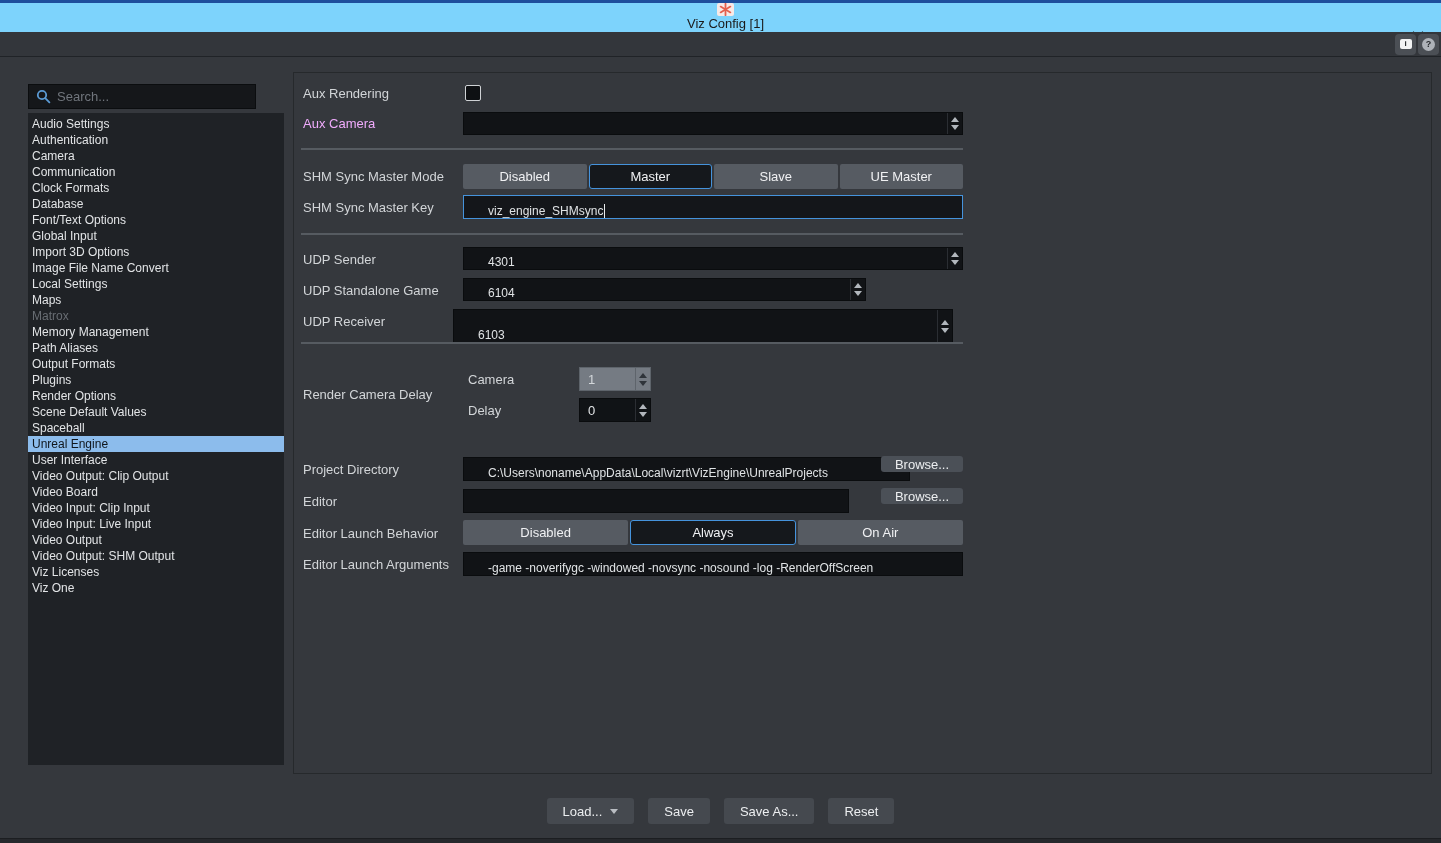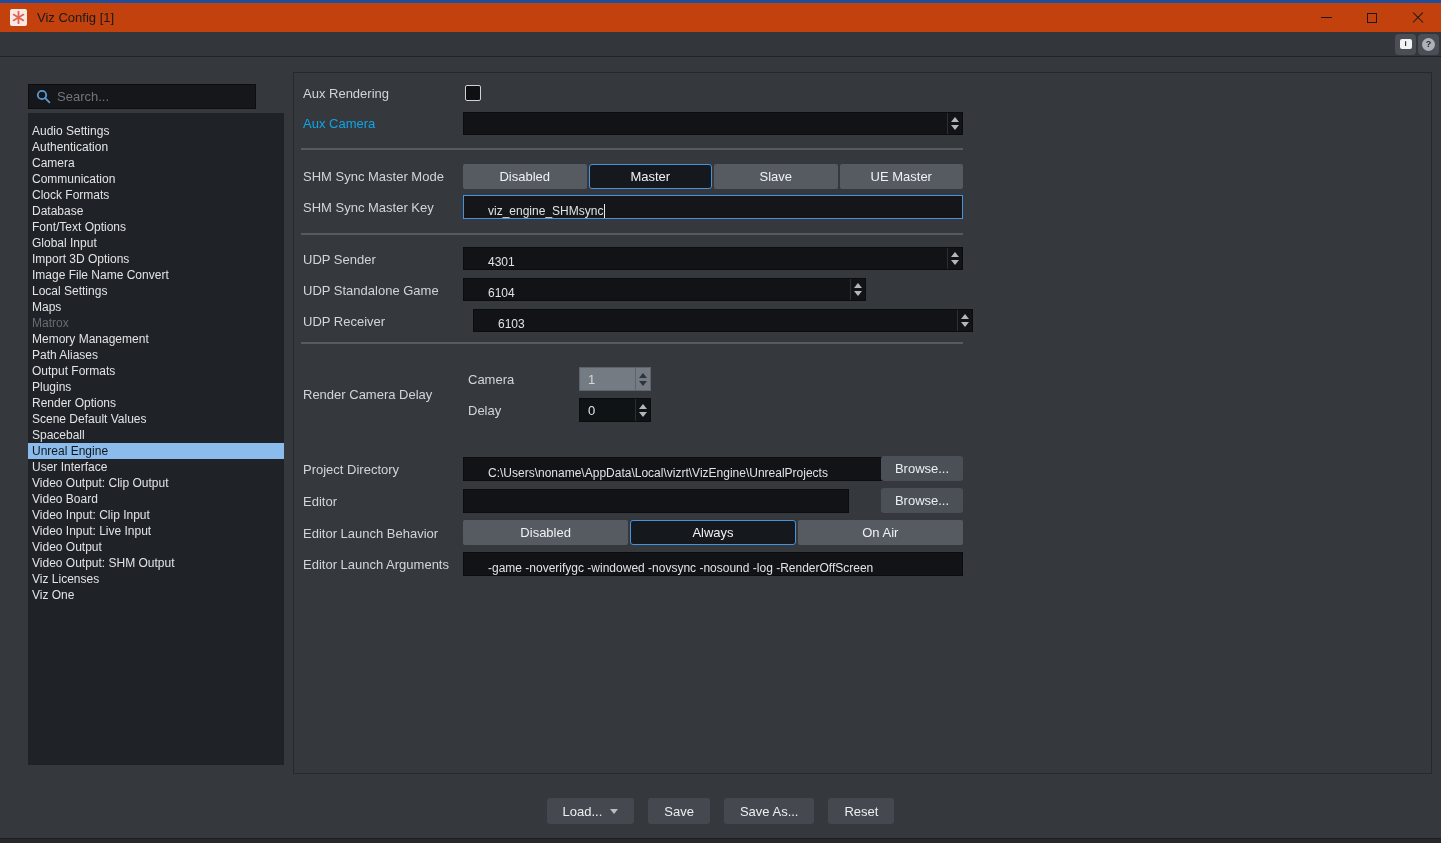--- a/index.html
+++ b/index.html
@@ -3,22 +3,22 @@
 <meta charset="utf-8">
 <style>
   html,body{margin:0;padding:0;}
   body{
     width:1441px;height:843px;position:relative;overflow:hidden;
     background:#35383d;font-family:"Liberation Sans","DejaVu Sans",sans-serif;
     -webkit-font-smoothing:antialiased;
   }
   
   .titlebar{
-    position:absolute;left:0;top:0;width:1441px;height:32px;background:#c2410c;
-    border-top:3px solid #1e4e9c;box-sizing:border-box;display:flex;align-items:center;
+    position:absolute;left:0;top:0;width:1441px;height:32px;background:#7dd3fc;
+    border-top:3px solid #1e4e9c;box-sizing:border-box;display:flex;align-items:center;flex-direction:column;
   }
   .app-icon{width:17px;height:17px;margin-left:10px;background:#f7eae7;border-radius:2px;
     display:flex;align-items:center;justify-content:center;}
   .title-text{margin-left:10px;font-size:13px;color:#1a1a1a;}
   .win-controls{margin-left:auto;display:flex;height:100%;}
   .win-btn{width:46px;height:100%;display:flex;align-items:center;justify-content:center;}
   .min-glyph{width:11px;height:1px;background:#1a1a1a;}
   .max-glyph{width:10px;height:10px;border:1px solid #1a1a1a;box-sizing:border-box;}
   .close-glyph{position:relative;width:12px;height:12px;}
   .close-glyph::before,.close-glyph::after{
@@ -44,33 +44,33 @@
     position:absolute;left:28px;top:84px;width:228px;height:25px;background:#15171a;
     border:1px solid #0b0d0f;box-sizing:border-box;display:flex;align-items:center;
   }
   .searchbox svg{margin:0 6px 0 7px;flex:none;}
   .search-input{
     flex:1;background:transparent;border:none;outline:none;color:#d8dadd;
     font-size:13px;font-family:inherit;padding:0;}
   .search-input::placeholder{color:#70757c;}
   .nav-list{
     position:absolute;left:28px;top:113px;width:256px;height:652px;background:#1f2226;
-    box-sizing:border-box;padding-top:10px;overflow:hidden;
+    box-sizing:border-box;padding-top:3px;overflow:hidden;
   }
   .nav-item{height:16px;line-height:16px;font-size:12px;color:#e2e4e6;padding-left:4px;
     white-space:nowrap;}
   .nav-item.disabled{color:#686d73;}
   .nav-item.selected{background:#8cbcec;color:#10161c;}
   
   .main-panel{
     position:absolute;left:293px;top:72px;width:1139px;height:702px;
     border:1px solid #26292c;box-sizing:border-box;
   }
   .lbl{position:absolute;left:9px;font-size:13px;color:#d2d5d8;white-space:nowrap;}
-  .lbl.dim{color:#0ea5e9;}
+  .lbl.dim{color:#f0abfc;}
   .field{
     position:absolute;background:#111316;border:1px solid #0a0c0e;box-sizing:border-box;
     color:#e0e3e5;font-size:12px;display:flex;align-items:flex-end;padding-left:24px;
     white-space:nowrap;overflow:hidden;
   }
   .field.focused{border:1px solid #4593dc;background:#14161a;}
   .caret{display:inline-block;width:1px;height:14px;background:#e9ebed;margin-left:1px;}
   .arrows{position:absolute;right:0;top:0;bottom:0;width:14px;border-left:1px solid #2b2e33;
     display:flex;flex-direction:column;align-items:center;justify-content:center;gap:3px;}
   .tri{width:0;height:0;border-left:4px solid transparent;border-right:4px solid transparent;}
@@ -85,21 +85,21 @@
   .seg{position:absolute;left:169px;width:500px;height:25px;display:flex;gap:2px;}
   .seg-btn{flex:1;background:#565b62;border:1px solid transparent;border-radius:2px;
     color:#f0f1f3;font-size:13px;display:flex;align-items:center;justify-content:center;
     box-sizing:border-box;}
   .seg-btn.selected{background:#15181c;border:1px solid #4593dc;border-radius:3px;}
   .spin{position:absolute;height:24px;box-sizing:border-box;}
   .spin.gray{background:#757b83;border:1px solid #5e646b;color:#d3d7da;}
   .spin.darkbg{background:#101316;border:1px solid #0a0c0e;color:#e0e3e5;}
   .spin .val{position:absolute;left:8px;top:0;bottom:0;display:flex;align-items:center;
     font-size:13px;}
-  .browse-btn{position:absolute;width:82px;height:25px;background:#4b5057;border-radius:3px;
+  .browse-btn{position:absolute;width:82px;height:16px;background:#4b5057;border-radius:3px;
     color:#eceef0;font-size:13px;display:flex;align-items:center;justify-content:center;}
   
   .footer{position:absolute;left:0;top:798px;width:1441px;display:flex;
     justify-content:center;gap:14px;}
   .btn{height:26px;background:#45494f;border-radius:3px;color:#eceef0;font-size:13px;
     display:flex;align-items:center;justify-content:center;padding:0 16px;gap:8px;}
   .dd-tri{width:0;height:0;border-left:4px solid transparent;border-right:4px solid transparent;
     border-top:5px solid #b9bdc2;}
   .bottom-strip{position:absolute;left:0;top:838px;width:1441px;height:5px;background:#26282c;
     border-top:1px solid #1c1e21;box-sizing:border-box;}
@@ -224,21 +224,21 @@
   <div class="lbl" style="top:210px">UDP Standalone Game</div>
   <div class="field" style="left:169px;top:205px;width:403px;height:23px">
     <span>6104</span>
     <div class="arrows">
       <span class="tri up"></span>
       <span class="tri down"></span>
     </div>
   </div>
 
   <div class="lbl" style="top:241px">UDP Receiver</div>
-  <div class="field" style="left:179px;top:236px;width:500px;height:23px">
+  <div class="field" style="left:159px;top:236px;width:500px;height:34px">
     <span>6103</span>
     <div class="arrows">
       <span class="tri up"></span>
       <span class="tri down"></span>
     </div>
   </div>
 
   <div class="sep" style="top:269px"></div>
 
   <div class="lbl" style="top:314px">Render Camera Delay</div>

